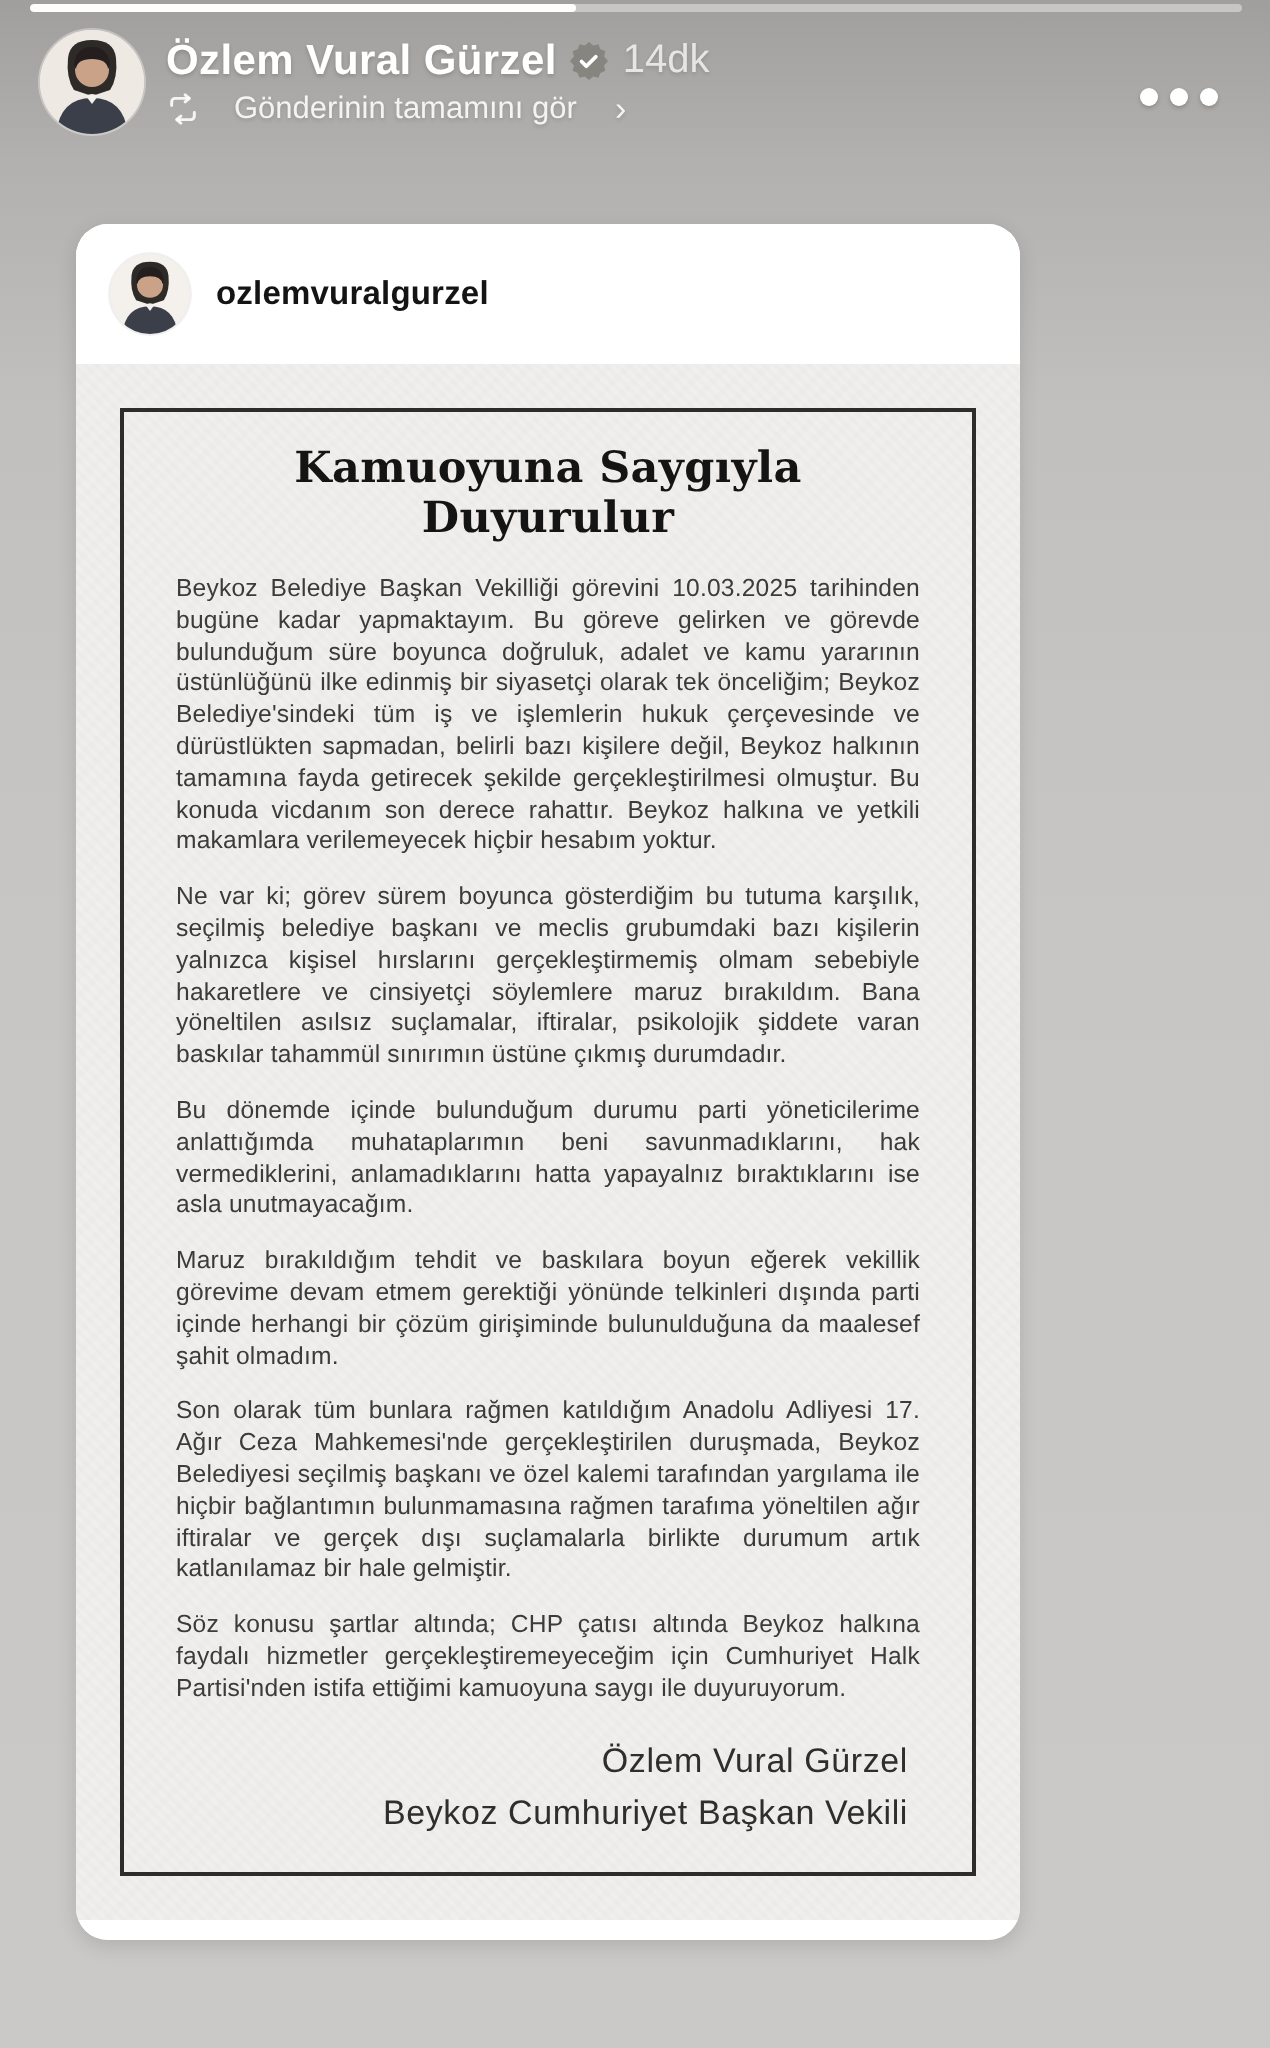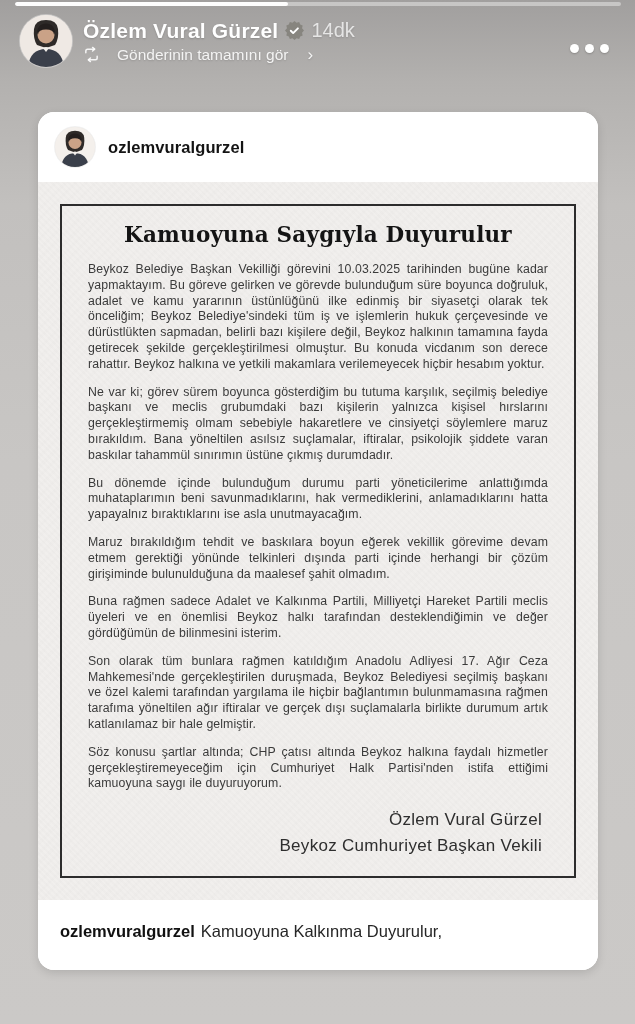--- a/index.html
+++ b/index.html
@@ -34,21 +34,21 @@
   .story-time{ color:rgba(255,255,255,0.75); font-size:20px; text-shadow:0 1px 2px rgba(0,0,0,0.15);text-align:right; }
   .reshare-row{ display:flex; align-items:center; gap:17px; color:rgba(255,255,255,0.88); font-size:15.5px; text-shadow:0 1px 2px rgba(0,0,0,0.15); cursor:pointer; }
   .reshare-row .chev{ font-size:17px; line-height:1; margin-left:2px; }
   .repost-icon{ width:17px; height:17px; }
 
   .more-menu{ position:absolute; top:40px; right:22px; display:flex; gap:6px; cursor:pointer; padding:4px; }
   .more-menu span{ width:9px; height:9px; border-radius:50%; background:#fff; box-shadow:0 1px 2px rgba(0,0,0,0.2); }
 
   
   .post-card{
-    position:absolute; left:38px; top:112px; width:560px; height:858px;
+    position:absolute; left:38px; top:112px; width:472px; height:858px;
     background:#fff; border-radius:16px; overflow:hidden;
     box-shadow:0 3px 10px rgba(0,0,0,0.13);
     display:flex; flex-direction:column; cursor:pointer;
   }
   .post-header{ height:70px; flex:0 0 auto; display:flex; align-items:center; gap:13px; padding:0 17px; background:#fff; }
   .post-avatar{ width:40px; height:40px; border-radius:50%; overflow:hidden; background:#e9e4df; flex:0 0 auto; box-shadow:0 0 0 1px rgba(0,0,0,0.06); }
   .post-username{ font-size:16.5px; font-weight:700; color:#141414; letter-spacing:0.1px; }
 
   
   .paper{
@@ -142,21 +142,20 @@
   </div>
 
   <div class="paper">
     <div class="doc-frame">
       <div class="doc-title">Kamuoyuna Saygıyla Duyurulur</div>
       <div class="doc-body">
         <p>Beykoz Belediye Başkan Vekilliği görevini 10.03.2025 tarihinden bugüne kadar yapmaktayım. Bu göreve gelirken ve görevde bulunduğum süre boyunca doğruluk, adalet ve kamu yararının üstünlüğünü ilke edinmiş bir siyasetçi olarak tek önceliğim; Beykoz Belediye'sindeki tüm iş ve işlemlerin hukuk çerçevesinde ve dürüstlükten sapmadan, belirli bazı kişilere değil, Beykoz halkının tamamına fayda getirecek şekilde gerçekleştirilmesi olmuştur. Bu konuda vicdanım son derece rahattır. Beykoz halkına ve yetkili makamlara verilemeyecek hiçbir hesabım yoktur.</p>
         <p>Ne var ki; görev sürem boyunca gösterdiğim bu tutuma karşılık, seçilmiş belediye başkanı ve meclis grubumdaki bazı kişilerin yalnızca kişisel hırslarını gerçekleştirmemiş olmam sebebiyle hakaretlere ve cinsiyetçi söylemlere maruz bırakıldım. Bana yöneltilen asılsız suçlamalar, iftiralar, psikolojik şiddete varan baskılar tahammül sınırımın üstüne çıkmış durumdadır.</p>
         <p>Bu dönemde içinde bulunduğum durumu parti yöneticilerime anlattığımda muhataplarımın beni savunmadıklarını, hak vermediklerini, anlamadıklarını hatta yapayalnız bıraktıklarını ise asla unutmayacağım.</p>
         <p>Maruz bırakıldığım tehdit ve baskılara boyun eğerek vekillik görevime devam etmem gerektiği yönünde telkinleri dışında parti içinde herhangi bir çözüm girişiminde bulunulduğuna da maalesef şahit olmadım.</p>
-        <p>Buna rağmen sadece Adalet ve Kalkınma Partili, Milliyetçi Hareket Partili meclis üyeleri ve en önemlisi Beykoz halkı tarafından desteklendiğimin ve değer gördüğümün de bilinmesini isterim.</p>
         <p>Son olarak tüm bunlara rağmen katıldığım Anadolu Adliyesi 17. Ağır Ceza Mahkemesi'nde gerçekleştirilen duruşmada, Beykoz Belediyesi seçilmiş başkanı ve özel kalemi tarafından yargılama ile hiçbir bağlantımın bulunmamasına rağmen tarafıma yöneltilen ağır iftiralar ve gerçek dışı suçlamalarla birlikte durumum artık katlanılamaz bir hale gelmiştir.</p>
         <p>Söz konusu şartlar altında; CHP çatısı altında Beykoz halkına faydalı hizmetler gerçekleştiremeyeceğim için Cumhuriyet Halk Partisi'nden istifa ettiğimi kamuoyuna saygı ile duyuruyorum.</p>
       </div>
       <div class="signature">
         <div>Özlem Vural Gürzel</div>
         <div>Beykoz Cumhuriyet Başkan Vekili</div>
       </div>
     </div>
   </div>
 

